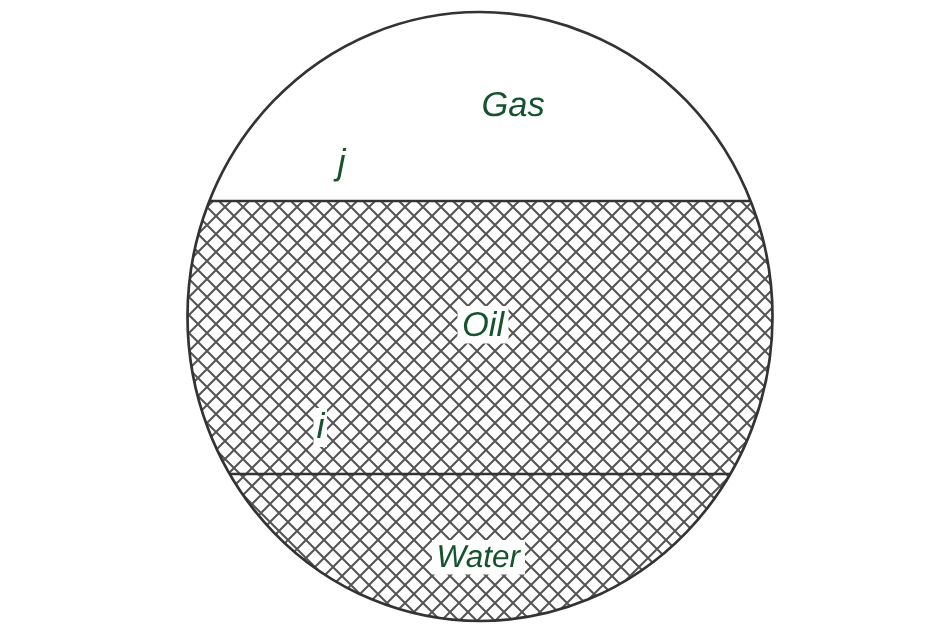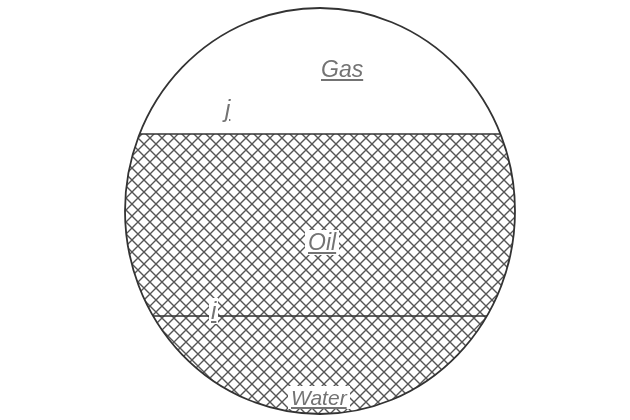--- a/index.html
+++ b/index.html
@@ -1,19 +1,19 @@
 <!DOCTYPE html>
 <html><head>
 <meta charset="utf-8">
 <style>
   html, body { margin: 0; padding: 0; background: #ffffff; }
   body { width: 630px; height: 420px; position: relative; overflow: hidden; }
   svg { position: absolute; left: 0; top: 0; }
-  .lbl { position: absolute; font-family: "Liberation Sans", sans-serif; font-style: italic; color: #737373; line-height: 1; white-space: nowrap; text-decoration: underline; }
-  .lbl.bg { background: #ffffff; padding: 1px 3px; margin-top: 26px; }
+  .lbl { position: absolute; font-family: "Liberation Sans", sans-serif; font-style: italic; color: #14532d; line-height: 1; white-space: nowrap; }
+  .lbl.bg { background: #ffffff; padding: 1px 3px; }
 </style>
 </head>
 <body>
 
 <svg width="630" height="420" viewBox="0 0 630 420">
   <defs>
     <pattern id="hatch" patternUnits="userSpaceOnUse" width="12" height="12">
       <path d="M0,0 L12,12 M12,0 L0,12" stroke="#555" stroke-width="1.4"></path>
     </pattern>
     <clipPath id="circ">

